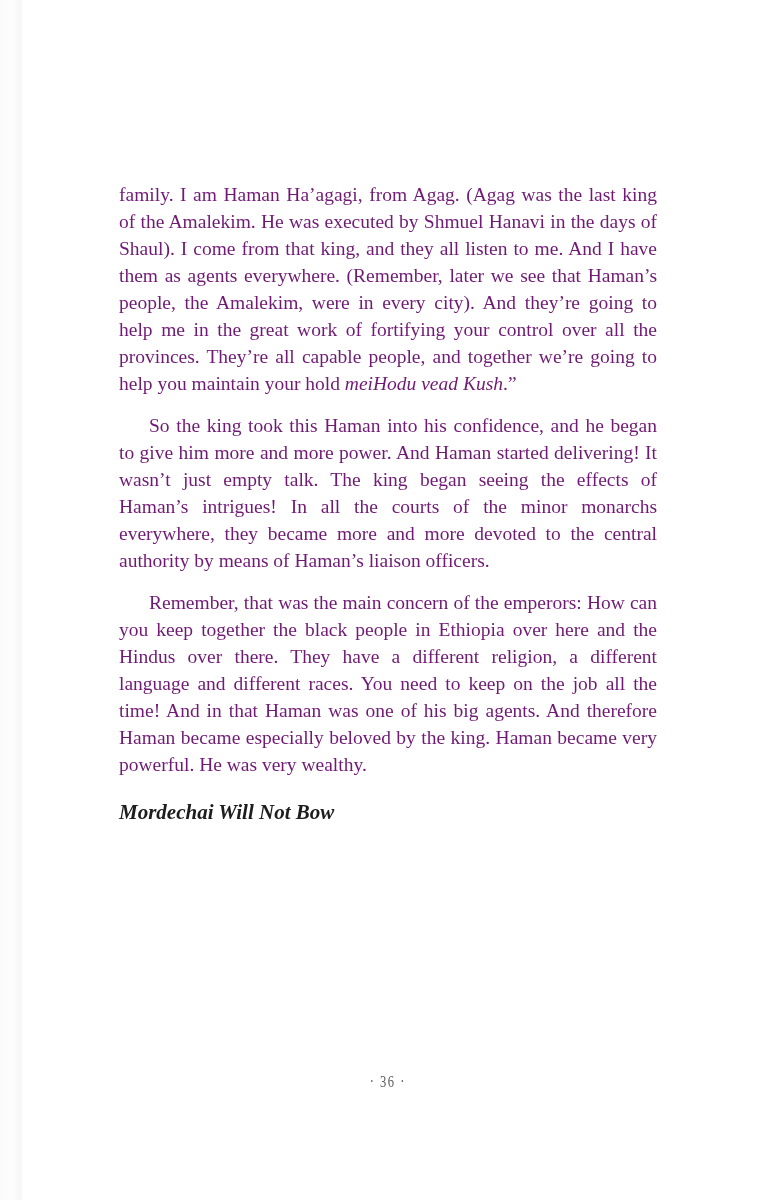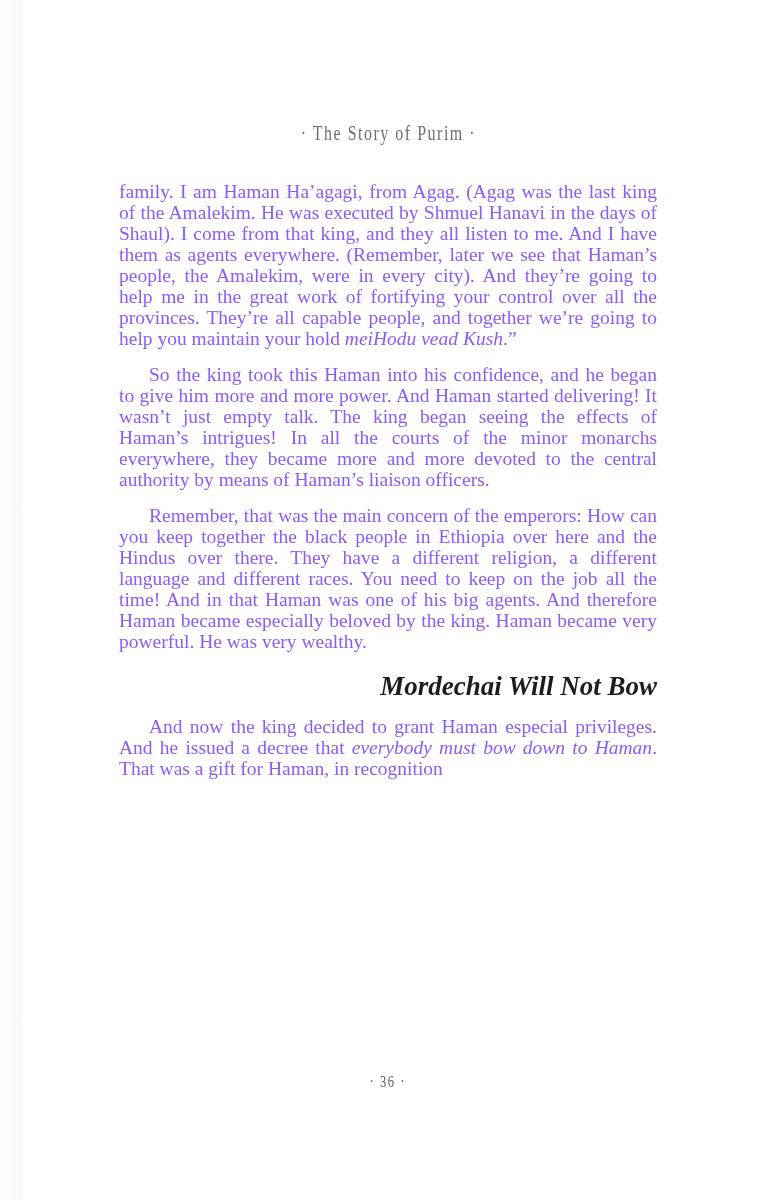--- a/index.html
+++ b/index.html
@@ -43,34 +43,34 @@
   }
   .text-col {
     position: absolute;
     left: 119px;
     top: 181px;
     width: 538px;
   }
   .body-p {
     margin: 0 0 15px 0;
     font-size: 19.5px;
-    line-height: 21px;
+    line-height: 27px;
     text-align: justify;
-    color: #8b5cf6;
+    color: #701a75;
   }
   .body-p.indent {
     text-indent: 30px;
   }
   .body-p .it {
     font-style: italic;
   }
   .section-heading {
     margin: 21px 0 16px 0;
-    text-align: right;
-    font-size: 27px;
+    text-align: left;
+    font-size: 21px;
     line-height: 27px;
     font-weight: bold;
     font-style: italic;
     color: #1d1d1d;
   }
   .page-footer {
     position: absolute;
     top: 1072px;
     left: 119px;
     width: 538px;
@@ -82,35 +82,31 @@
     color: #5e5e5e;
   }
 </style>
 </head>
 <body>
 
 <div class="page">
 
   <div class="edge-shadow"></div>
 
-  <div class="running-header">
-    <span class="condensed">· The Story of Purim ·</span>
-  </div>
 
   <div class="text-col">
 
     <p class="body-p"><span>family. I am Haman Ha’agagi, from Agag. (Agag was the last king of the Amalekim. He was executed by Shmuel Hanavi in the days of Shaul). I come from that king, and they all listen to me. And I have them as agents everywhere. (Remember, later we see that Haman’s people, the Amalekim, were in every city). And they’re going to help me in the great work of fortifying your control over all the provinces. They’re all capable people, and together we’re going to help you maintain your hold </span><i class="it">meiHodu vead Kush</i><span>.”</span></p>
 
     <p class="body-p indent"><span>So the king took this Haman into his confidence, and he began to give him more and more power. And Haman started delivering! It wasn’t just empty talk. The king began seeing the effects of Haman’s intrigues! In all the courts of the minor monarchs everywhere, they became more and more devoted to the central authority by means of Haman’s liaison officers.</span></p>
 
     <p class="body-p indent"><span>Remember, that was the main concern of the emperors: How can you keep together the black people in Ethiopia over here and the Hindus over there. They have a different religion, a different language and different races. You need to keep on the job all the time! And in that Haman was one of his big agents. And therefore Haman became especially beloved by the king. Haman became very powerful. He was very wealthy.</span></p>
 
     <h2 class="section-heading">Mordechai Will Not Bow</h2>
 
-    <p class="body-p indent"><span>And now the king decided to grant Haman especial privileges. And he issued a decree that </span><i class="it">everybody must bow down to Haman</i><span>. That was a gift for Haman, in recognition</span></p>
 
   </div>
 
   <div class="page-footer">
     <span class="condensed">· 36 ·</span>
   </div>
 
 </div>
 
 </body></html>

